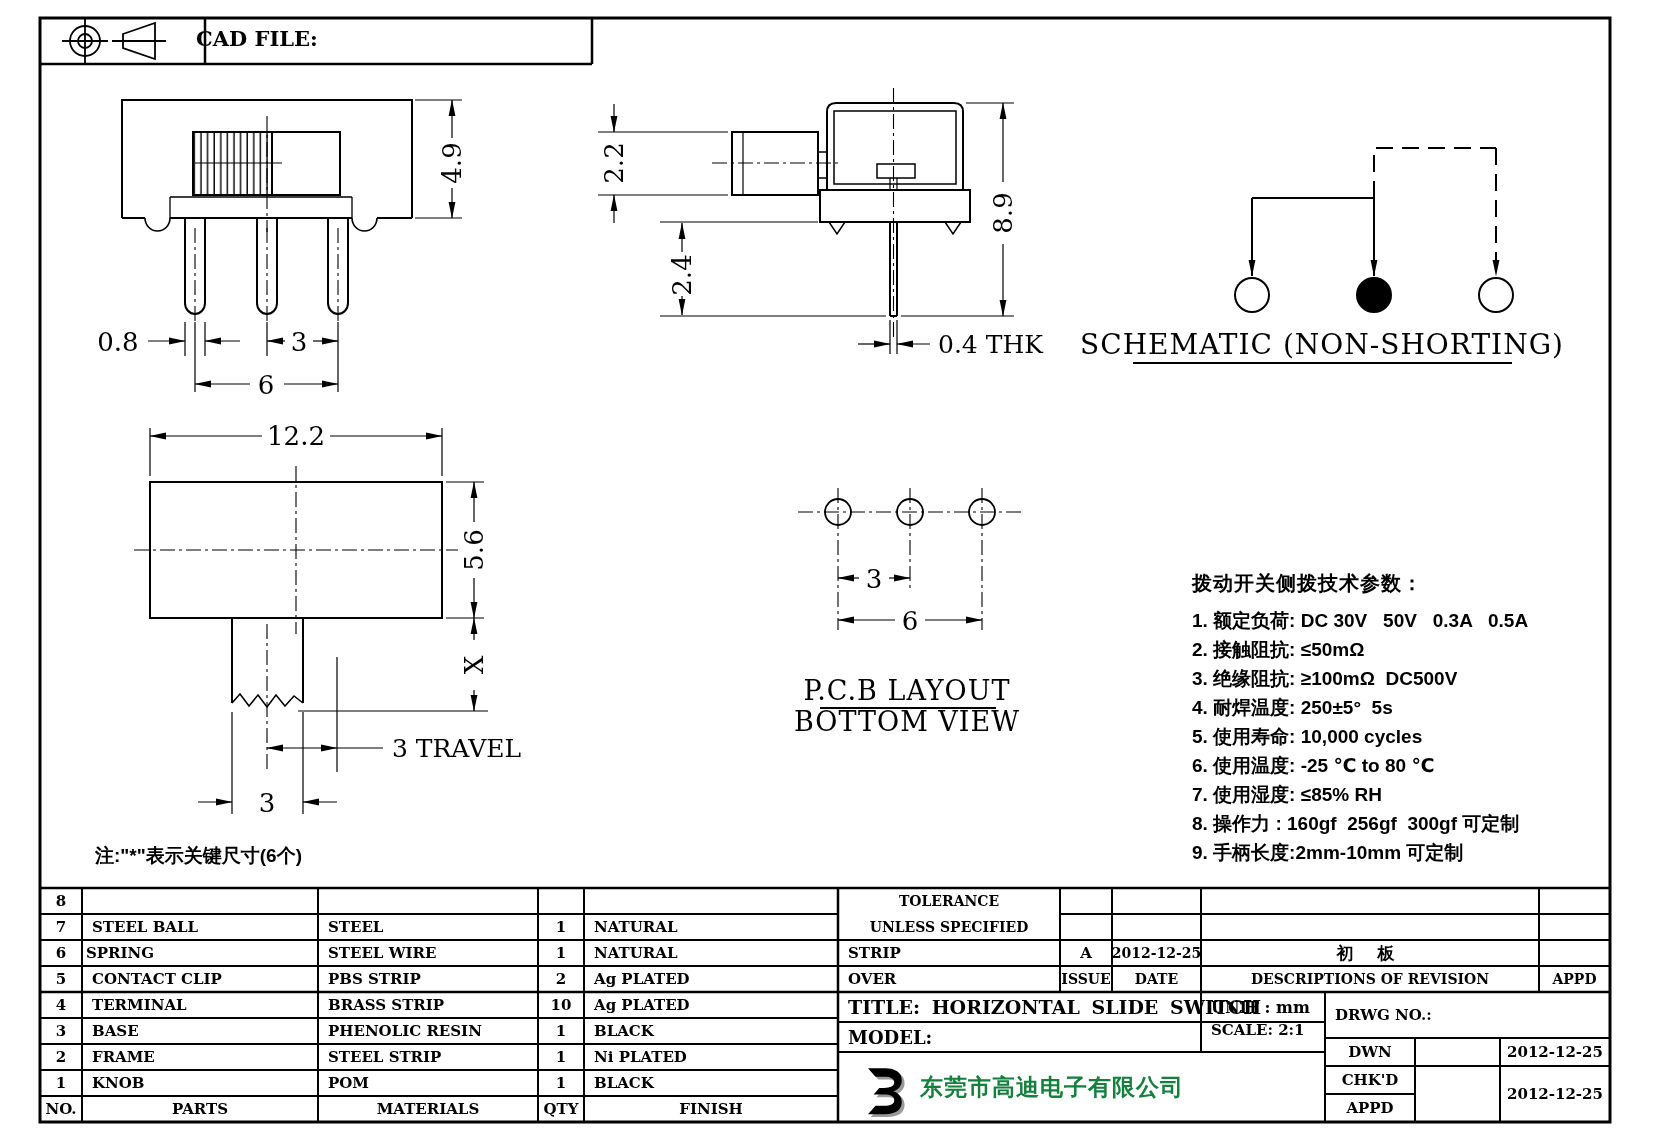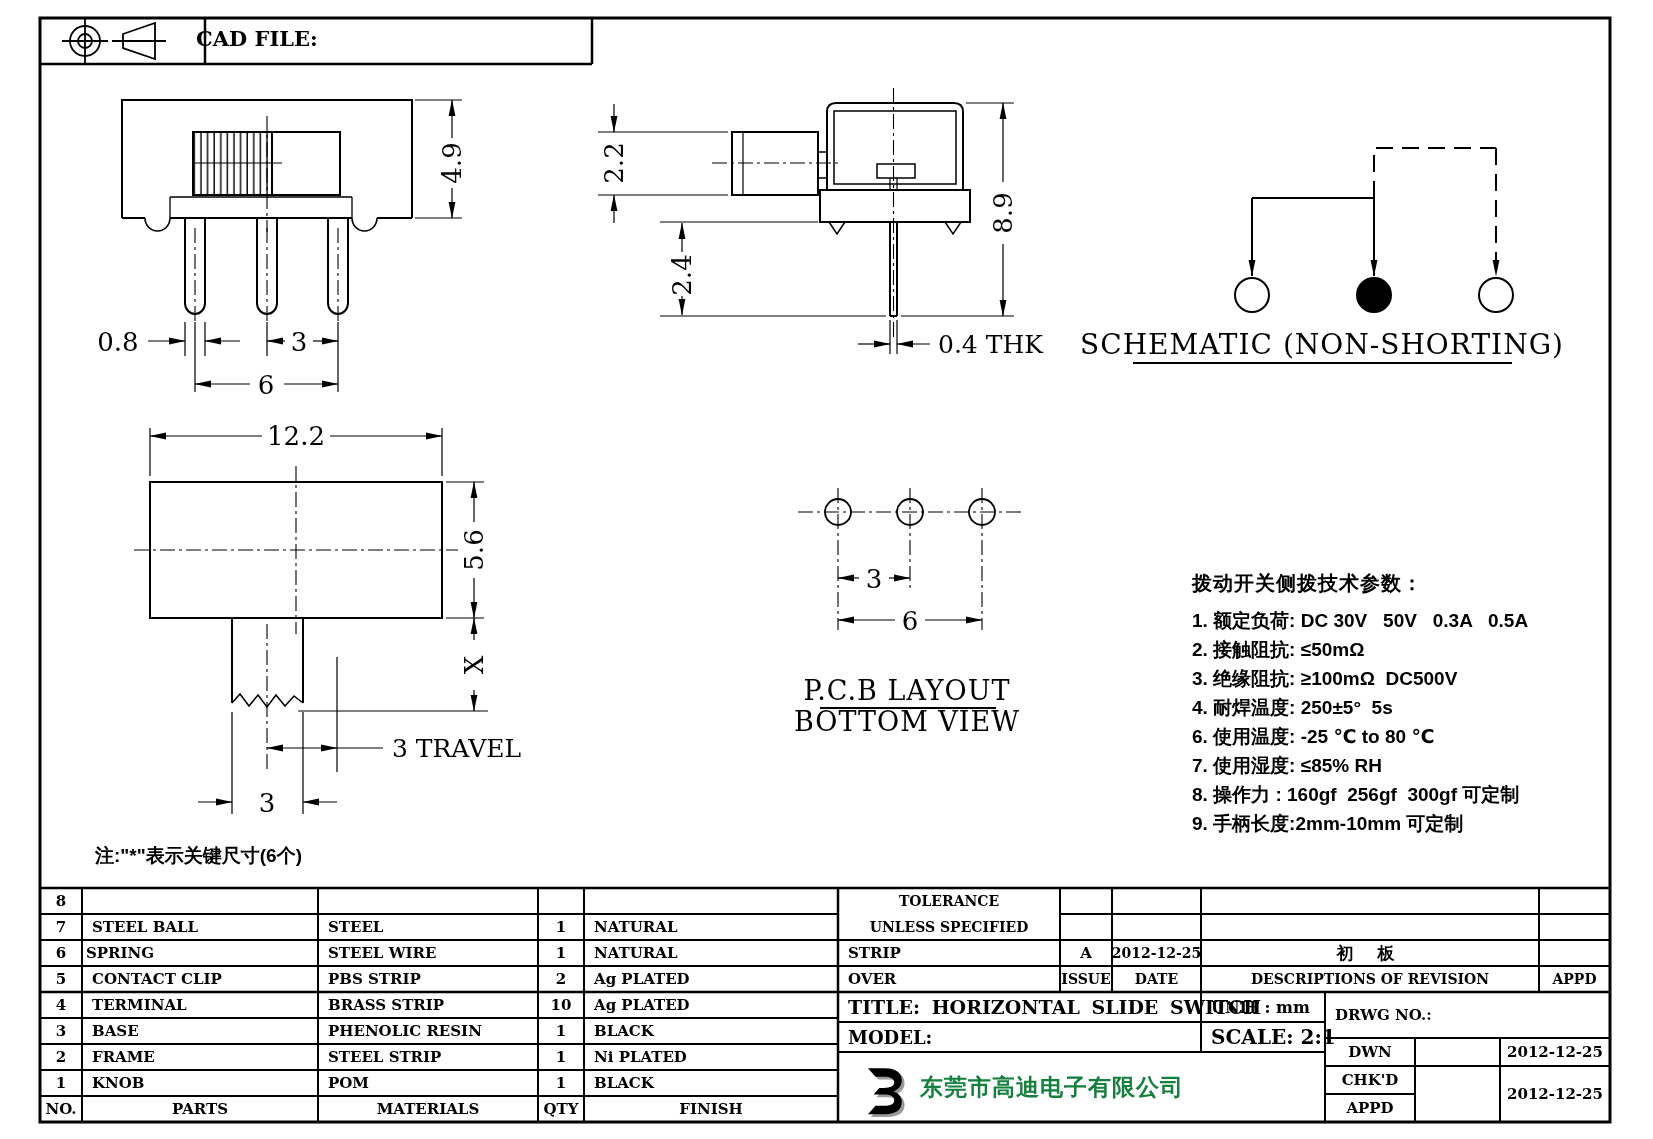--- a/index.html
+++ b/index.html
@@ -213,20 +213,21 @@
 </svg>
 
 <div class="hdr-cadfile">CAD FILE:</div>
 
 <div class="specs">
   <div class="t">拨动开关侧拨技术参数：</div>
   <div class="i">1. 额定负荷: DC 30V   50V   0.3A   0.5A</div>
   <div class="i">2. 接触阻抗: ≤50mΩ</div>
   <div class="i">3. 绝缘阻抗: ≥100mΩ  DC500V</div>
   <div class="i">4. 耐焊温度: 250±5°  5s</div>
+  <div class="i">5. 使用寿命: 10,000 cycles</div>
   <div class="i">6. 使用温度: -25 ℃ to 80 ℃</div>
   <div class="i">7. 使用湿度: ≤85% RH</div>
   <div class="i">8. 操作力 : 160gf  256gf  300gf 可定制</div>
   <div class="i">9. 手柄长度:2mm-10mm 可定制</div>
 </div>
 
 <div class="note">注:"*"表示关键尺寸(6个)</div>
 
 <div class="tcell" style="left:40px;top:888px;width:42px;height:26px;">8</div>
 
@@ -290,21 +291,21 @@
 <div class="tcell sm" style="left:1060px;top:966px;width:52px;height:26px;">ISSUE</div>
 <div class="tcell sm" style="left:1112px;top:966px;width:89px;height:26px;">DATE</div>
 <div class="tcell sm" style="left:1201px;top:966px;width:338px;height:26px;">DESCRIPTIONS OF REVISION</div>
 <div class="tcell sm" style="left:1539px;top:966px;width:71px;height:26px;">APPD</div>
 
 <div class="tcell tleft titlecell" style="left:838px;top:992px;width:363px;height:30px;">TITLE: HORIZONTAL SLIDE SWITCH</div>
 <div class="tcell tleft" style="left:1201px;top:992px;width:124px;height:30px;font-size:16px;">UNIT : mm</div>
 <div class="tcell tleft" style="left:1325px;top:992px;width:285px;height:46px;">DRWG NO.:</div>
 
 <div class="tcell tleft modelcell" style="left:838px;top:1022px;width:363px;height:30px;">MODEL:</div>
-<div class="tcell tleft" style="left:1201px;top:1022px;width:124px;height:30px;font-size:20px;">SCALE: 2:1</div>
+<div class="tcell tleft" style="left:1201px;top:1022px;width:124px;height:15px;font-size:15px;">SCALE: 2:1</div>
 
 <div class="company">
   <svg width="62" height="60" viewBox="0 0 64 64" style="margin:0 6px 0 14px;">
     <path d="M16,12 H34 C46,12 52,17 52,25 C52,31 48,35 43,36.5 C48,38 52,42 52,48 C52,56 46,61 34,61 H16 L24,52 H33 C40,52 44,50 44,46 C44,42 40,40 33,40 H22 L28,33 H33 C40,33 44,31 44,27 C44,23 40,21 33,21 H24 Z" fill="#9a9a9a" transform="translate(3,3)"></path>
     <path d="M16,12 H34 C46,12 52,17 52,25 C52,31 48,35 43,36.5 C48,38 52,42 52,48 C52,56 46,61 34,61 H16 L24,52 H33 C40,52 44,50 44,46 C44,42 40,40 33,40 H22 L28,33 H33 C40,33 44,31 44,27 C44,23 40,21 33,21 H24 Z" fill="#000"></path>
   </svg>
   <span class="nm">东莞市高迪电子有限公司</span>
 </div>
 
 <div class="tcell" style="left:1325px;top:1038px;width:90px;height:28px;">DWN</div>

